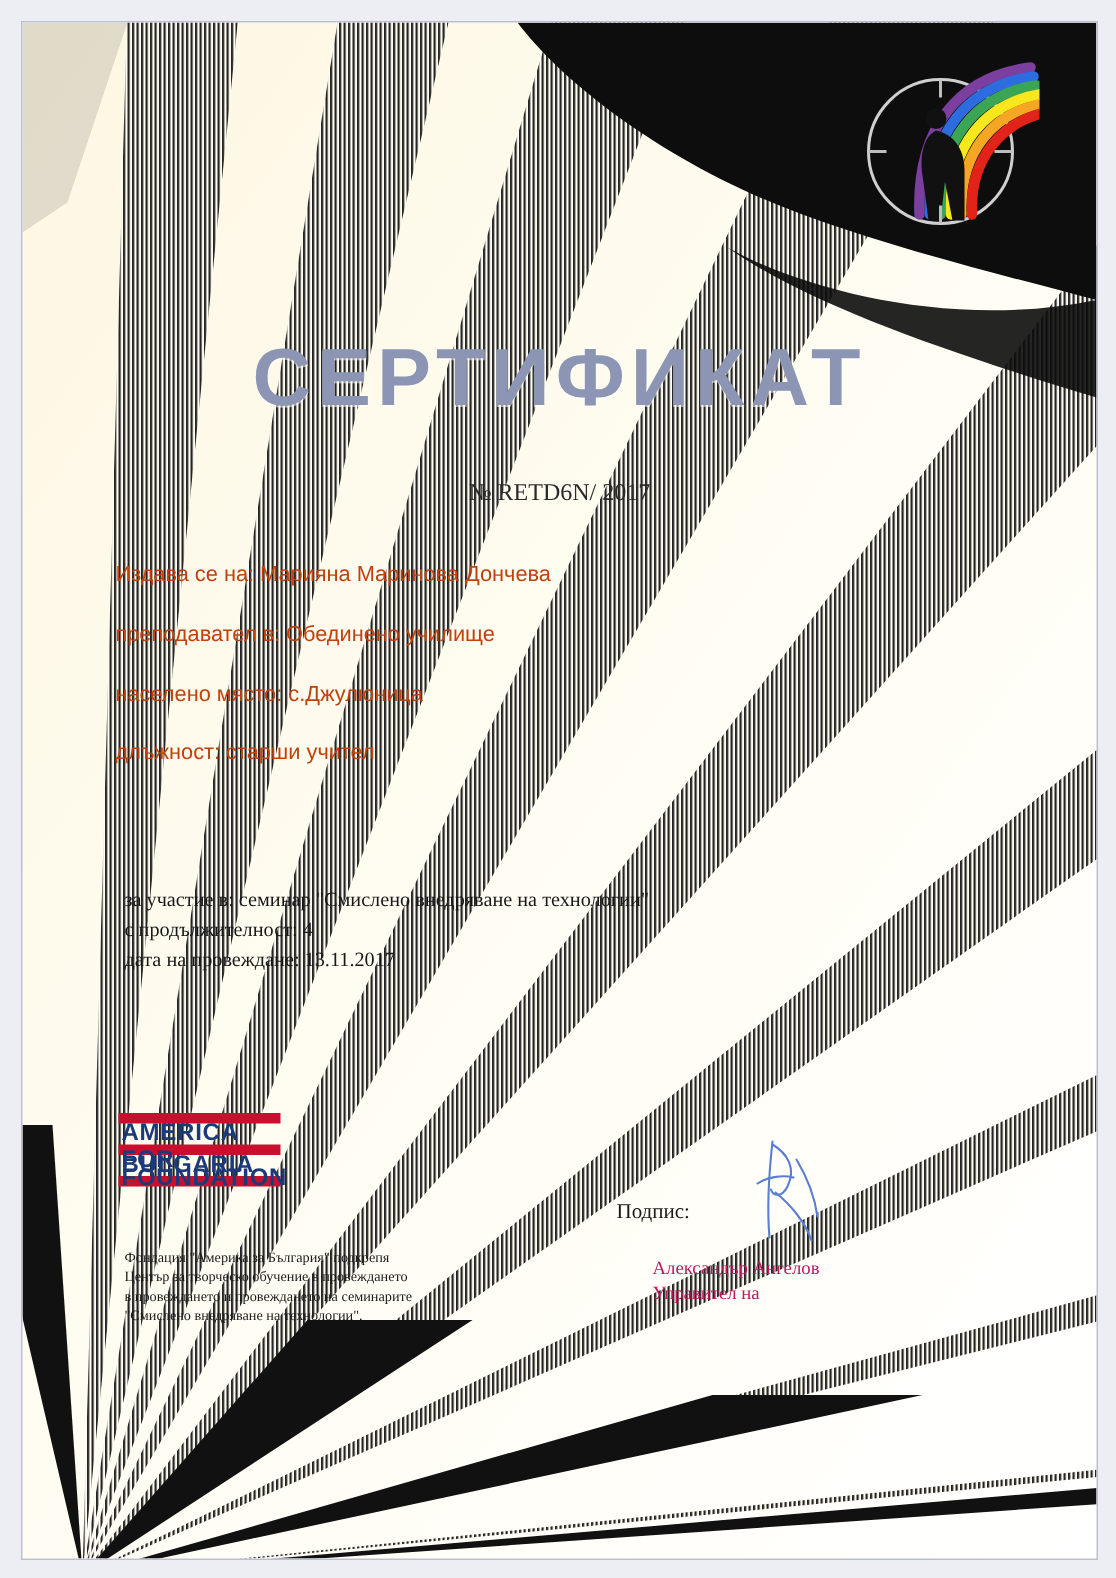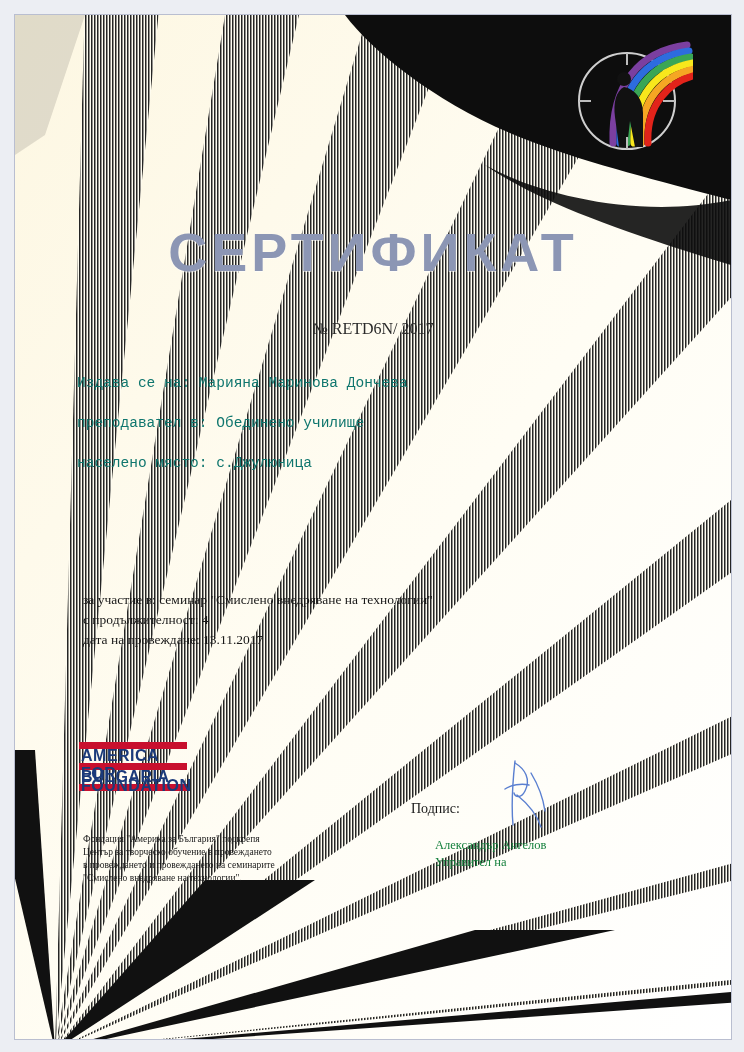--- a/index.html
+++ b/index.html
@@ -70,22 +70,22 @@
     font-size: 16px;
     color: #2a2a2a;
     font-family: "Liberation Serif", serif;
   }
 
   .field-line {
     position: absolute;
     left: 62px;
     width: 600px;
     font-size: 14.5px;
-    color: #0f766e;
-    font-family: Liberation Mono, monospace;
+    color: #c2410c;
+    font-family: Liberation Sans, sans-serif;
     white-space: nowrap;
   }
   .field-label { }
   .field-value { font-weight: normal; }
 
   #ln1 { top: 360px; }
   #ln2 { top: 400px; }
   #ln3 { top: 440px; }
   #ln4 { top: 479px; }
 
@@ -160,21 +160,21 @@
   }
   #signames {
     position: absolute;
     left: 420px;
     top: 822px;
     width: 280px;
     text-align: left;
   }
   #signames div {
     font-size: 12.5px;
-    color: #15803d;
+    color: #be185d;
     line-height: 17px;
     font-family: "Liberation Serif", serif;
     white-space: nowrap;
   }
 </style>
 </head>
 <body>
 
 <div id="page">
   <div id="sheet">
@@ -260,20 +260,24 @@
       <span class="field-value">Марияна Маринова Дончева</span>
     </div>
     <div class="field-line" id="ln2">
       <span class="field-label">преподавател в:</span>
       <span class="field-value">Обединено училище</span>
     </div>
     <div class="field-line" id="ln3">
       <span class="field-label">населено място:</span>
       <span class="field-value">с.Джулюница</span>
     </div>
+    <div class="field-line" id="ln4">
+      <span class="field-label">длъжност:</span>
+      <span class="field-value">старши учител</span>
+    </div>
 
     <div id="para">
       <div class="para-line">за участие в: семинар "Смислено внедряване на технологии"</div>
       <div class="para-line">с продължителност: 4</div>
       <div class="para-line">дата на провеждане: 13.11.2017</div>
     </div>
 
     <div id="abf">
       <div class="bar b1"></div>
       <div class="bar b2"></div>

